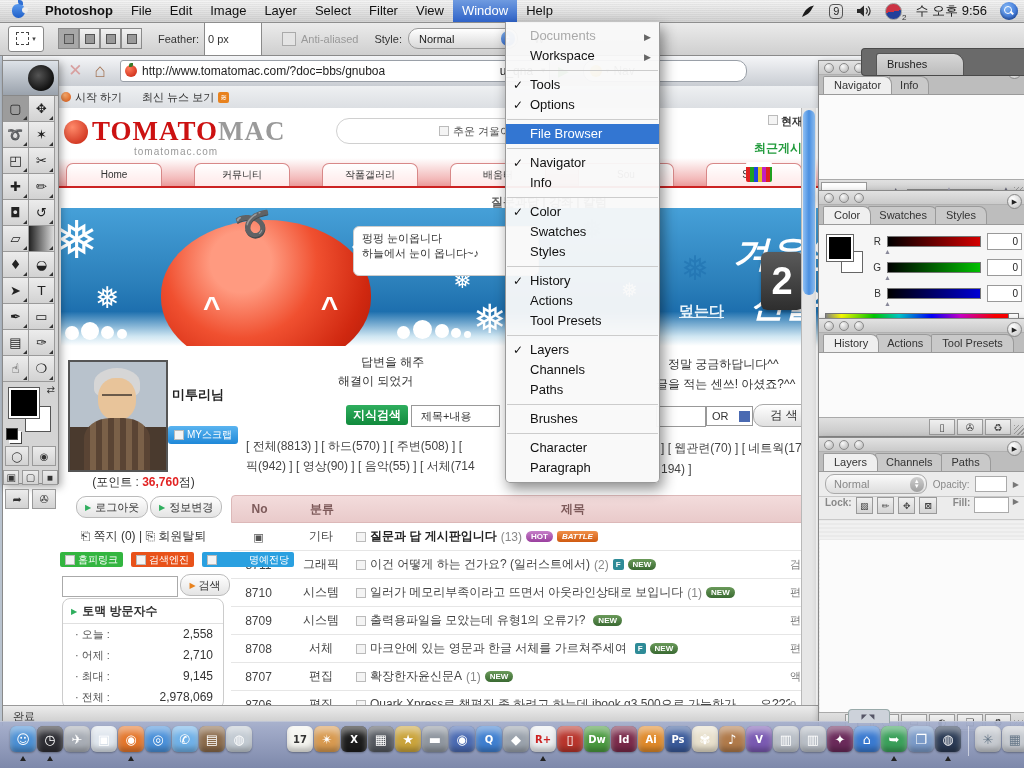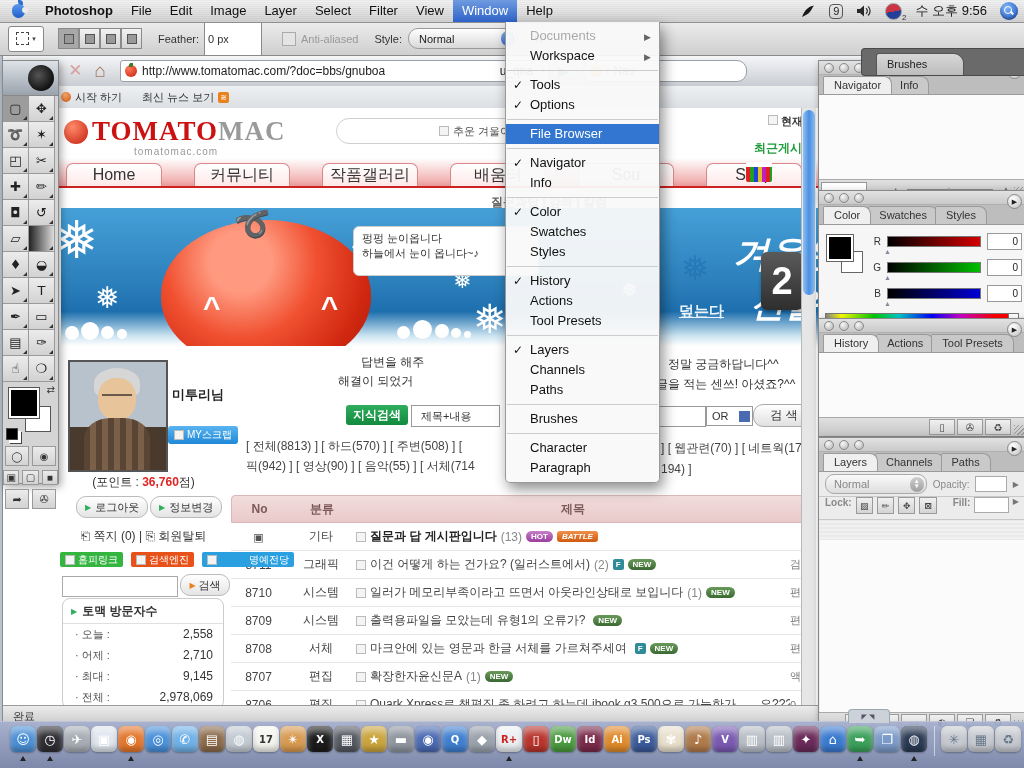--- a/index.html
+++ b/index.html
@@ -96,21 +96,21 @@
   .logo-red{font-family:"Liberation Serif","DejaVu Serif",serif;font-size:27px;font-weight:bold;color:#cc1111;letter-spacing:1px;}
   .logo-gray{font-family:"Liberation Serif","DejaVu Serif",serif;font-size:27px;font-weight:bold;color:#9a9a9a;letter-spacing:1px;}
   .logo-sub{position:absolute;left:78px;top:38px;font-size:10px;color:#999;letter-spacing:1px;}
   .hbubble{position:absolute;left:280px;top:10px;width:188px;height:24px;border:1px solid #d0d0d0;border-radius:13px;
     display:flex;align-items:center;justify-content:flex-end;padding-right:12px;gap:4px;font-size:11px;color:#555;background:#fff;}
   .cur-label{position:absolute;left:712px;top:6px;font-size:11px;font-weight:bold;color:#333;}
   .rec-label{position:absolute;left:698px;top:32px;font-size:12px;font-weight:bold;color:#1f9a3a;}
   .mini-sq{display:inline-block;width:8px;height:8px;border:1px solid #bbb;font-size:6px;line-height:8px;text-align:center;color:#888;background:#f4f4f4;}
   .navbar{position:absolute;left:0px;top:50px;width:969px;height:28px;background:linear-gradient(#ffffff,#f3b9b9 75%,#ea9a9a);border-bottom:2px solid #cc2222;display:flex;align-items:flex-end;gap:32px;padding-left:10px;}
   .ntab{width:94px;height:22px;background:linear-gradient(#ffffff,#ffe8e8);border:1px solid #d88888;border-bottom:none;border-radius:7px 7px 0 0;
-    text-align:center;line-height:22px;font-size:16px;color:#333;flex:none;}
+    text-align:center;line-height:22px;font-size:10px;color:#333;flex:none;}
   .shop-ic{width:26px;height:20px;flex:none;margin-bottom:2px;border-radius:2px;
     background:linear-gradient(#fff 0 5px,transparent 5px),repeating-linear-gradient(90deg,#e02020 0 4px,#20a020 4px 8px,#2040e0 8px 12px,#e0c020 12px 16px,#c020c0 16px 20px);}
   .subnav{position:absolute;left:435px;top:86px;font-size:12px;font-weight:bold;color:#666;}
 
   .banner{position:absolute;left:5px;top:100px;width:960px;height:138px;overflow:hidden;
     background:linear-gradient(#46a0d8 0%,#2b7fba 55%,#1d6fae 75%,#cfe6f2 93%,#ffffff 100%);}
   .flake{position:absolute;color:#fff;}
   .flake.dk{color:#1d6fae;opacity:.55;}
   .tomato-big{position:absolute;left:100px;top:12px;width:210px;height:150px;border-radius:50% 50% 48% 48%;
     background:radial-gradient(circle at 38% 28%,#ff9a80 0 18%,#f05030 45%,#d02810 75%,#a81a08);}
@@ -1140,21 +1140,21 @@
         <div class="dicon" style="background: rgb(138, 106, 74);">
           <span>▤</span>
           <span class="dlabel"></span>
         </div>
 
         <div class="dicon" style="background: rgb(194, 202, 210);">
           <span>◍</span>
           <span class="dlabel" style="color: rgb(51, 85, 119);"></span>
         </div>
 
-        <div class="dicon" style="background: rgb(244, 244, 239);">
+        <div class="dicon" style="background: rgb(244, 244, 239); margin-left: 34px;">
           <span></span>
           <span class="dlabel" style="color: rgb(51, 51, 51);">17</span>
         </div>
 
         <div class="dicon" style="background: rgb(216, 154, 80);">
           <span>✴</span>
           <span class="dlabel"></span>
         </div>
 
         <div class="dicon" style="background: rgb(28, 28, 28);">

